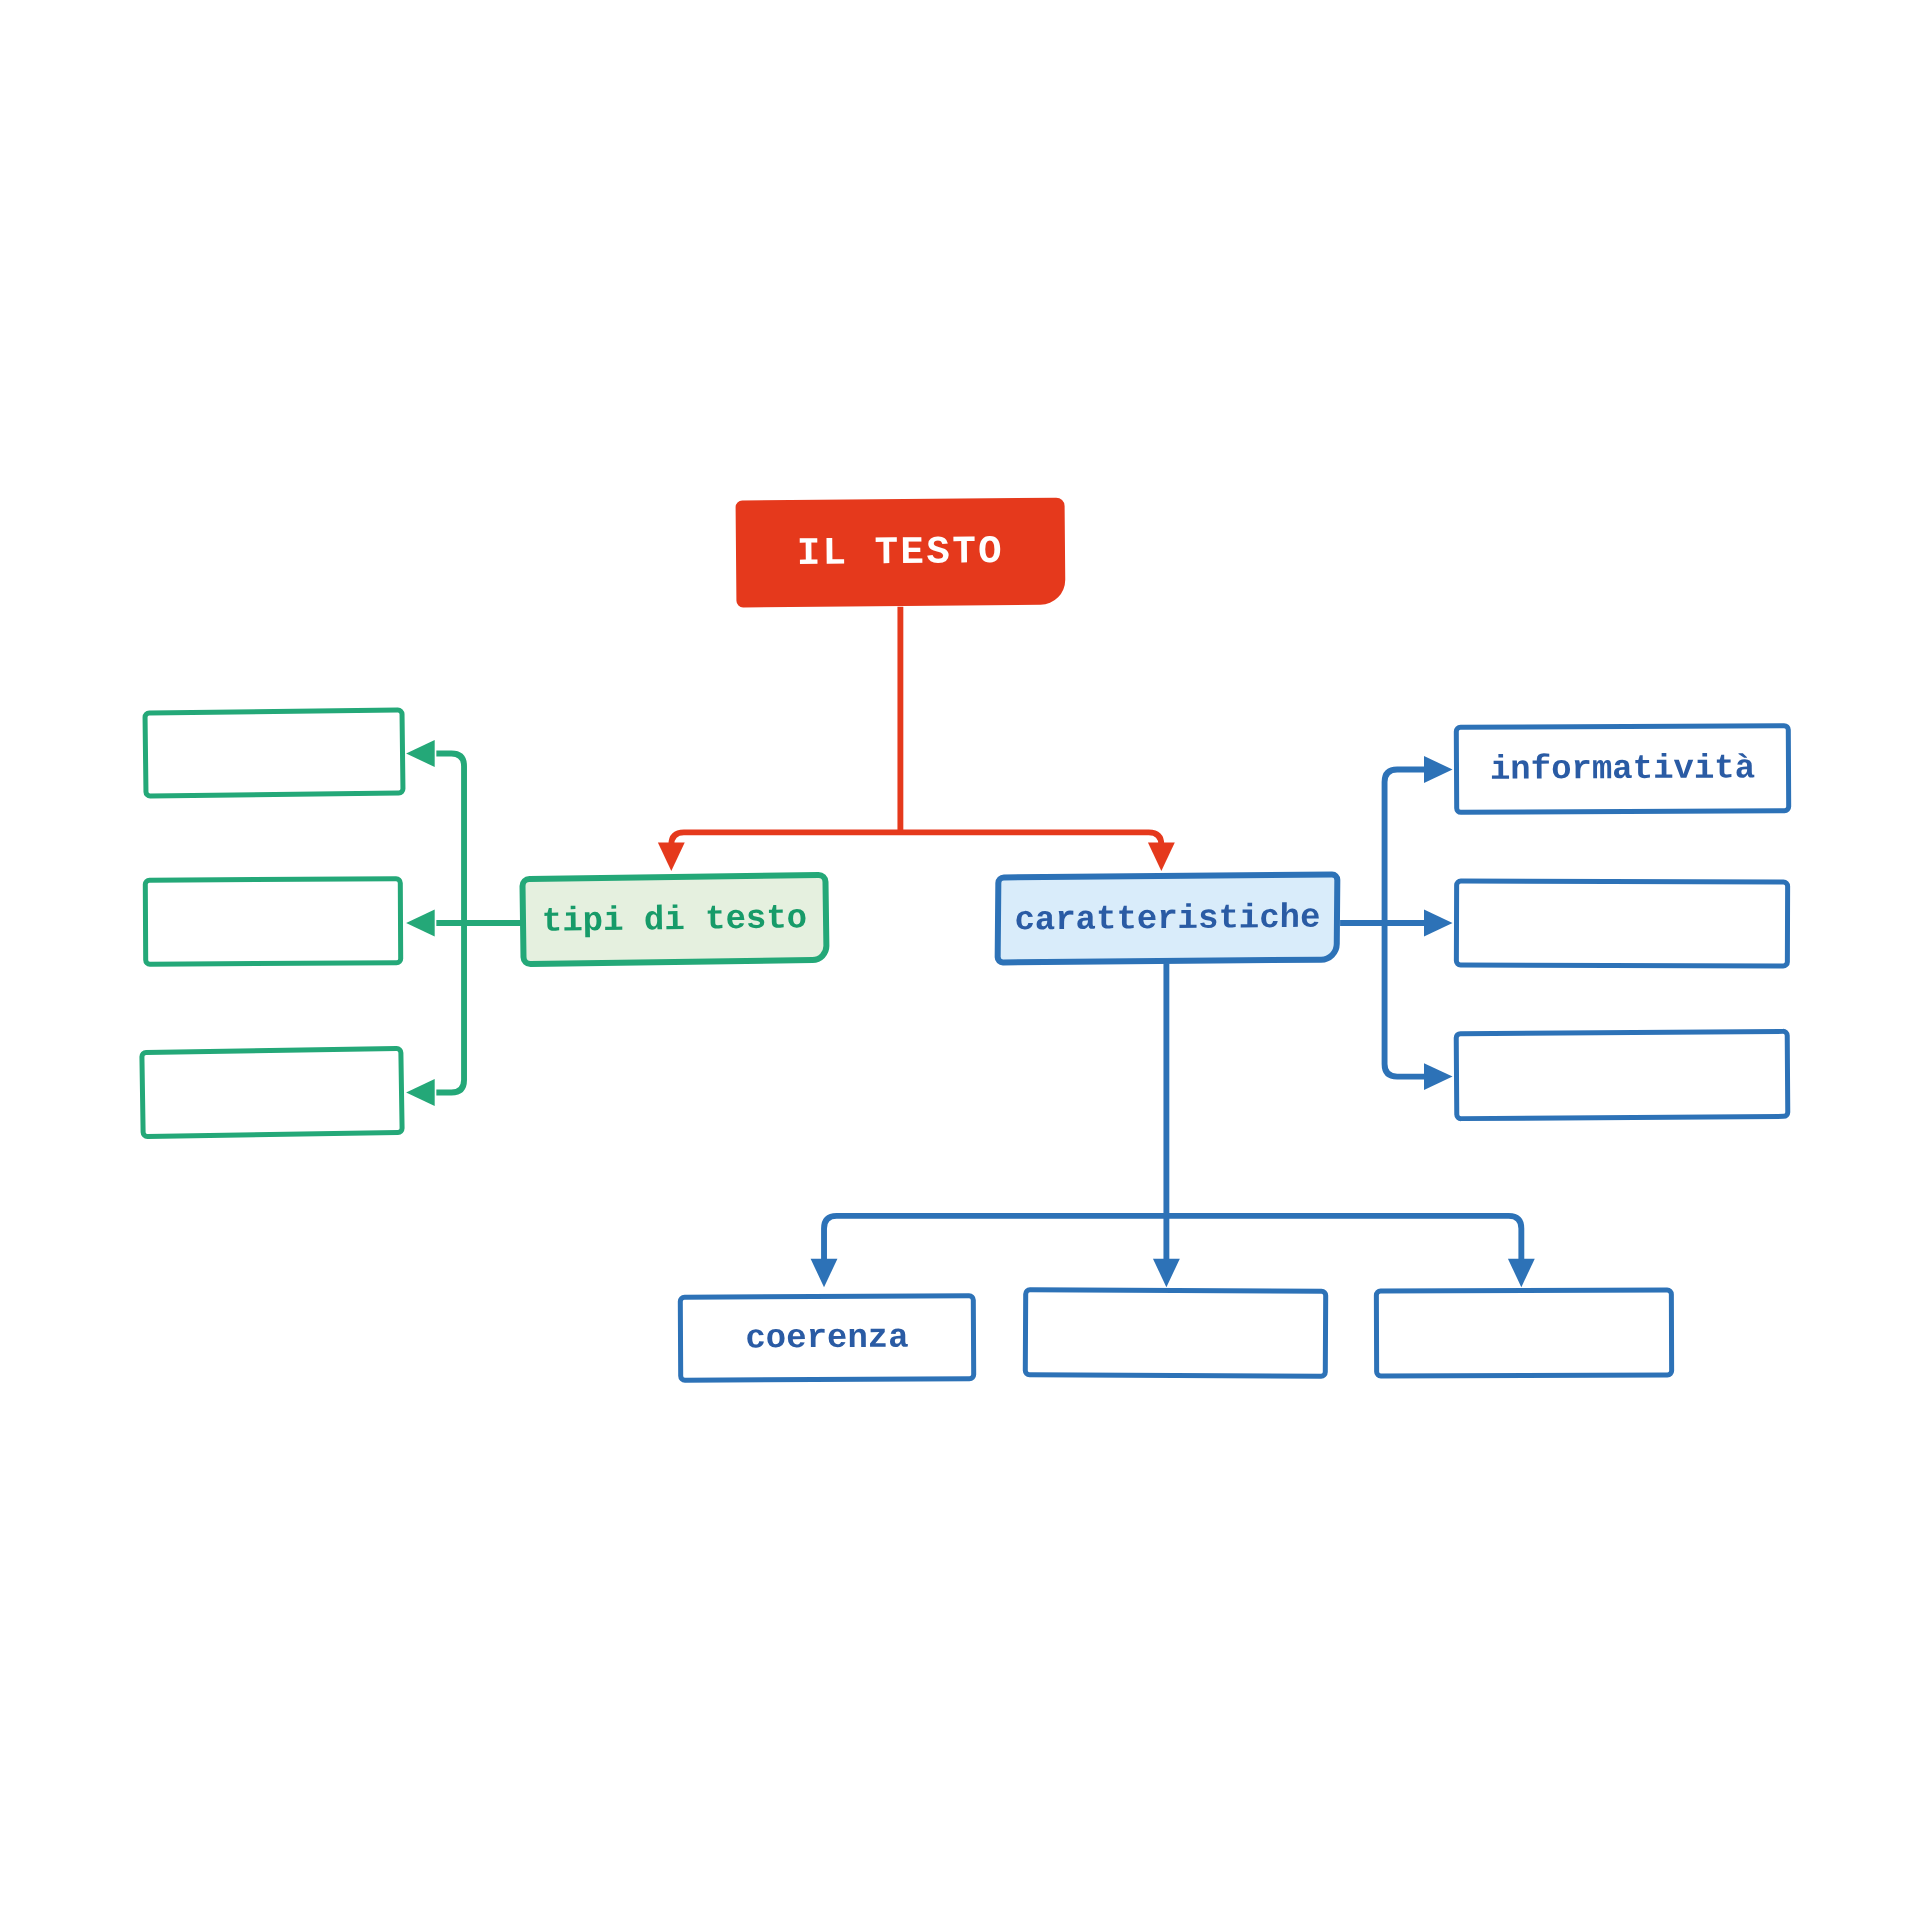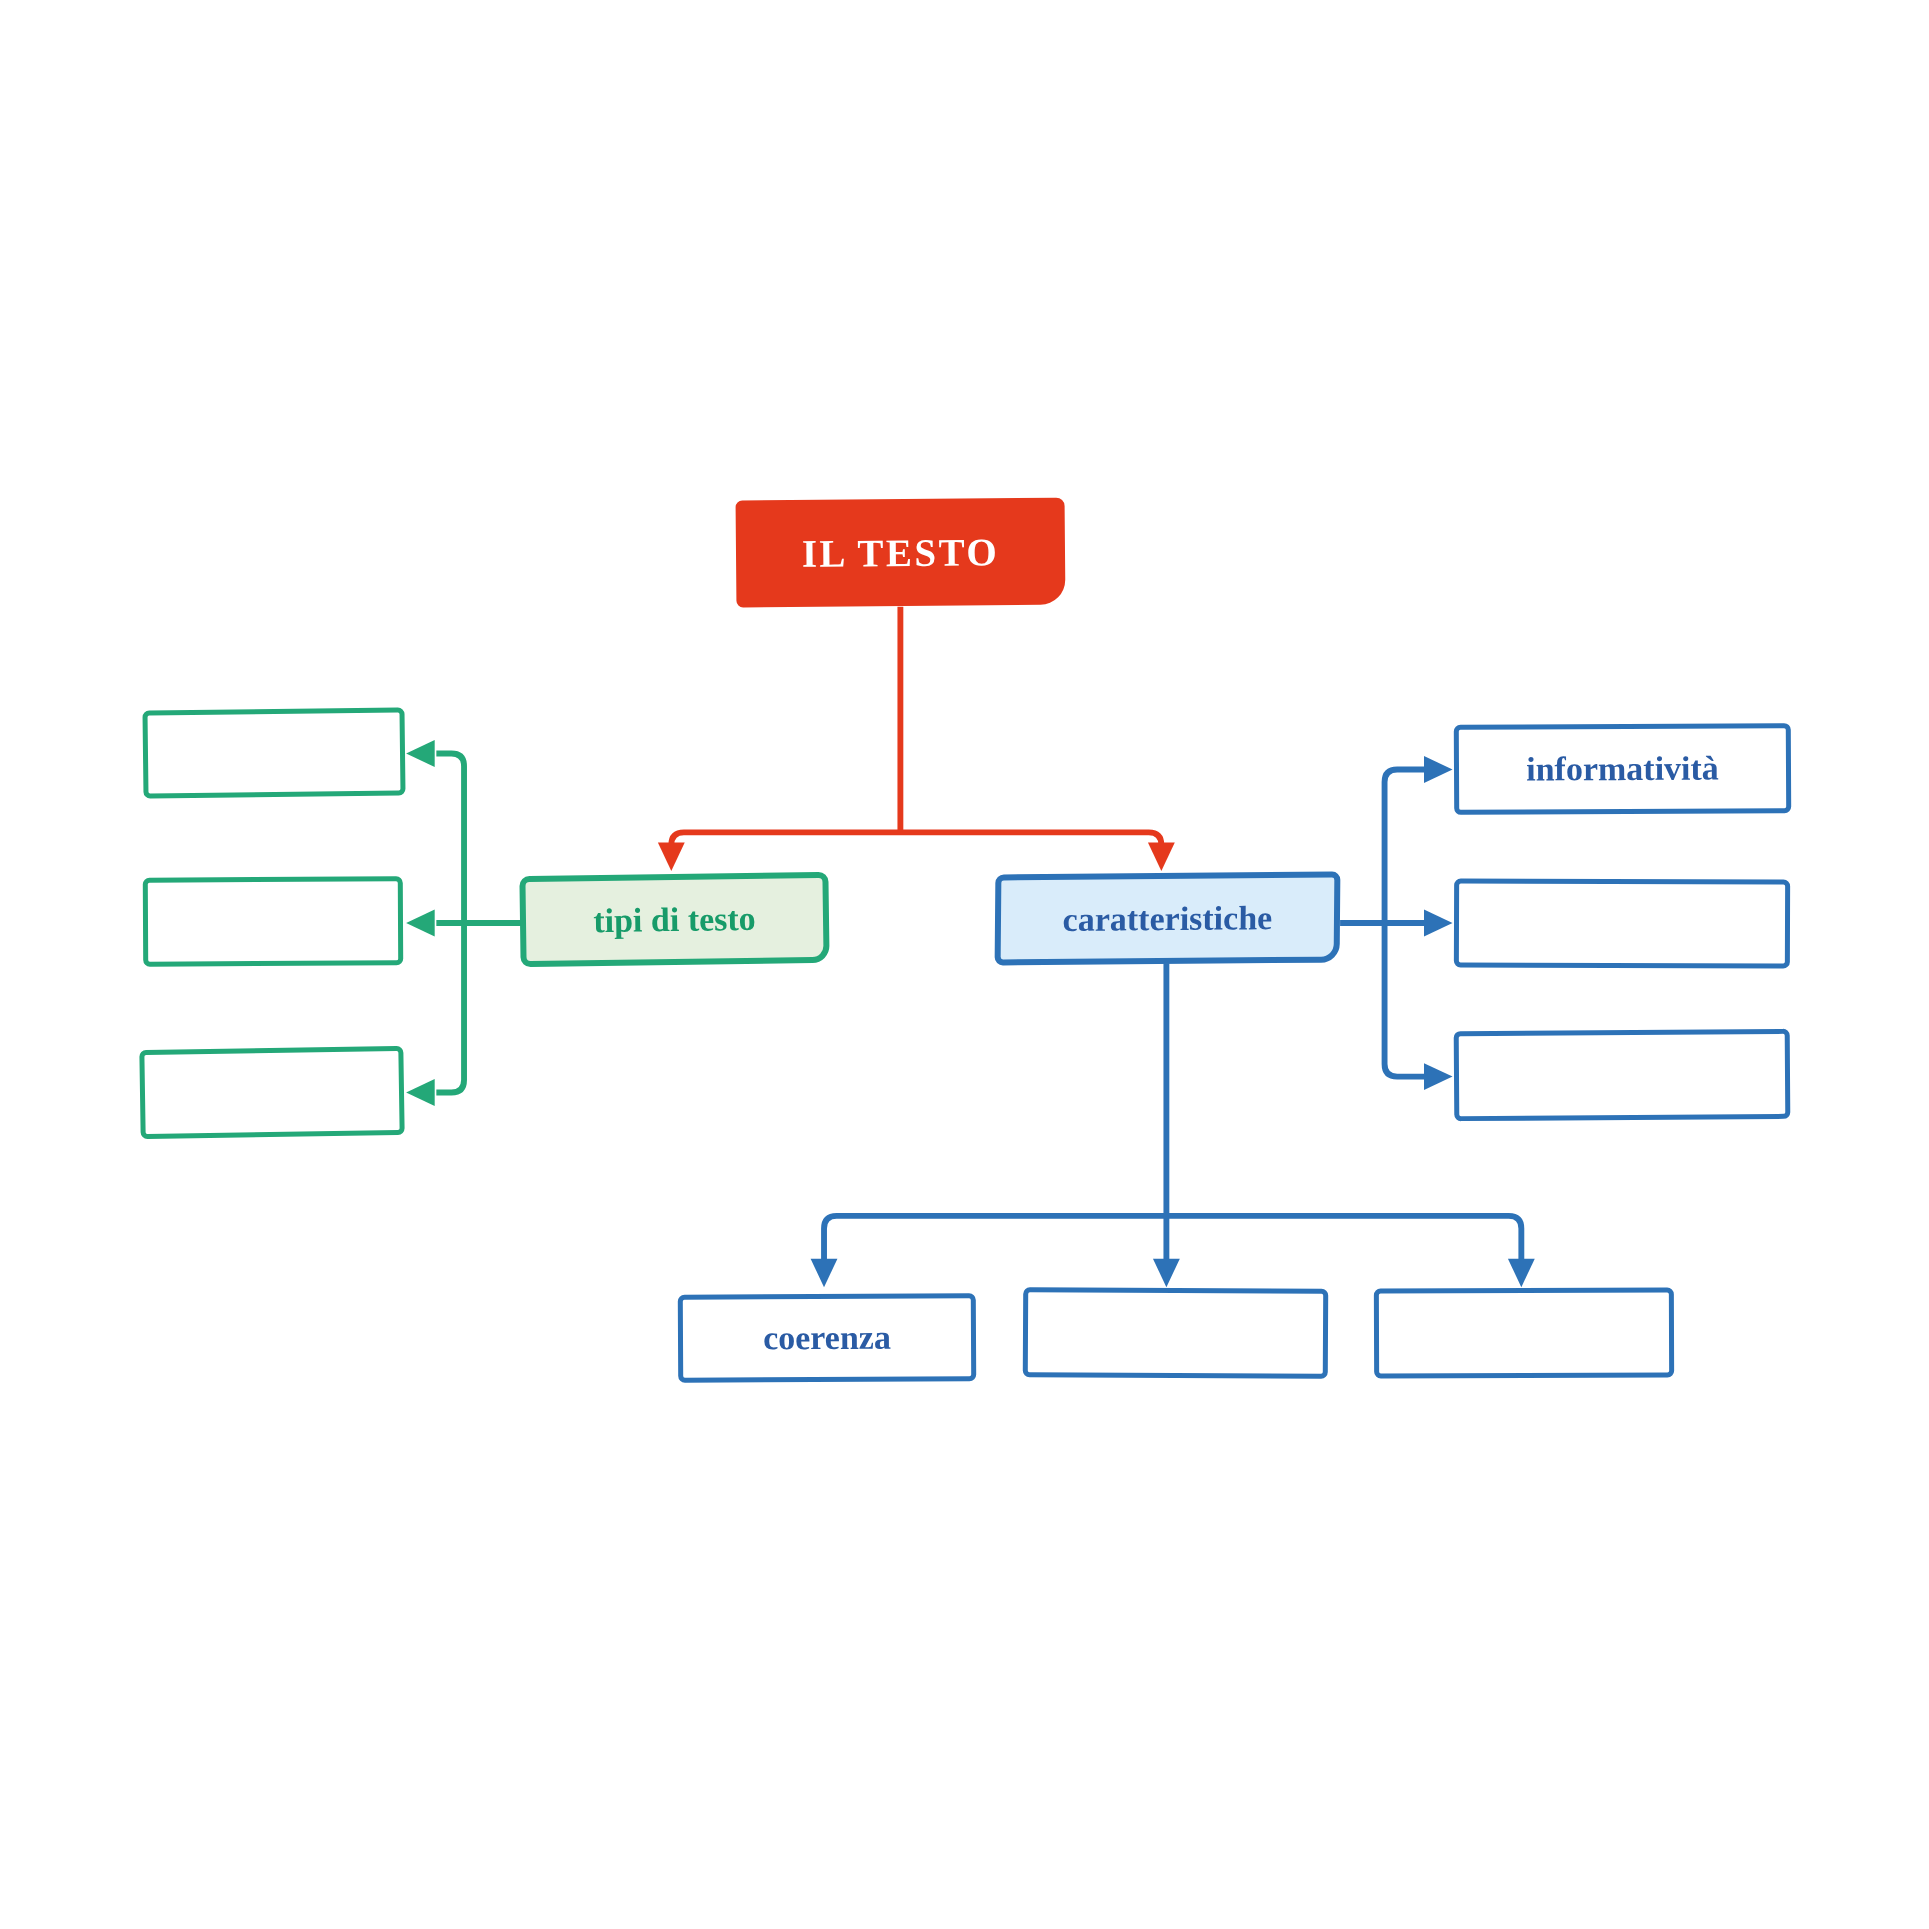--- a/index.html
+++ b/index.html
@@ -5,21 +5,21 @@
   html, body {
     margin: 0;
     padding: 0;
     background: #ffffff;
   }
   .canvas {
     position: relative;
     width: 1838px;
     height: 1930px;
     background: #ffffff;
-    font-family: Liberation Serif, serif;
+    font-family: Liberation Mono, monospace;
     overflow: hidden;
   }
   .connectors {
     position: absolute;
     left: 0;
     top: 0;
     width: 1930px;
     height: 1930px;
   }
   .node {

